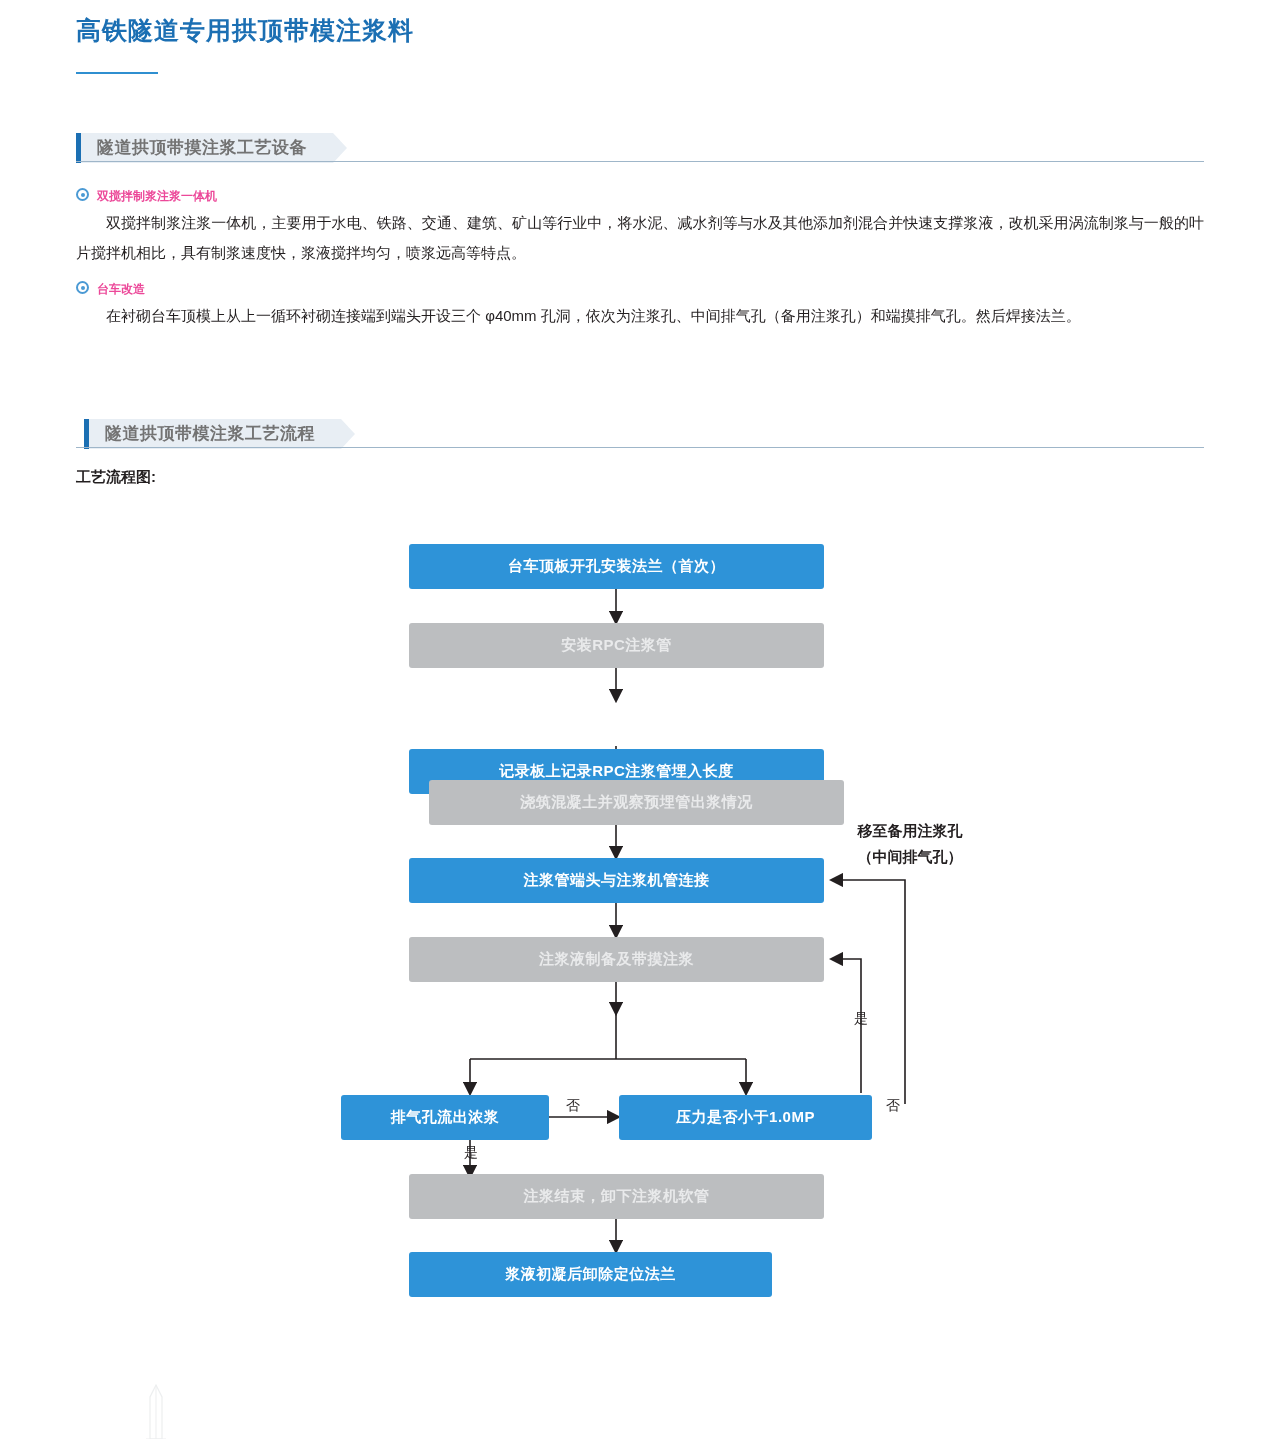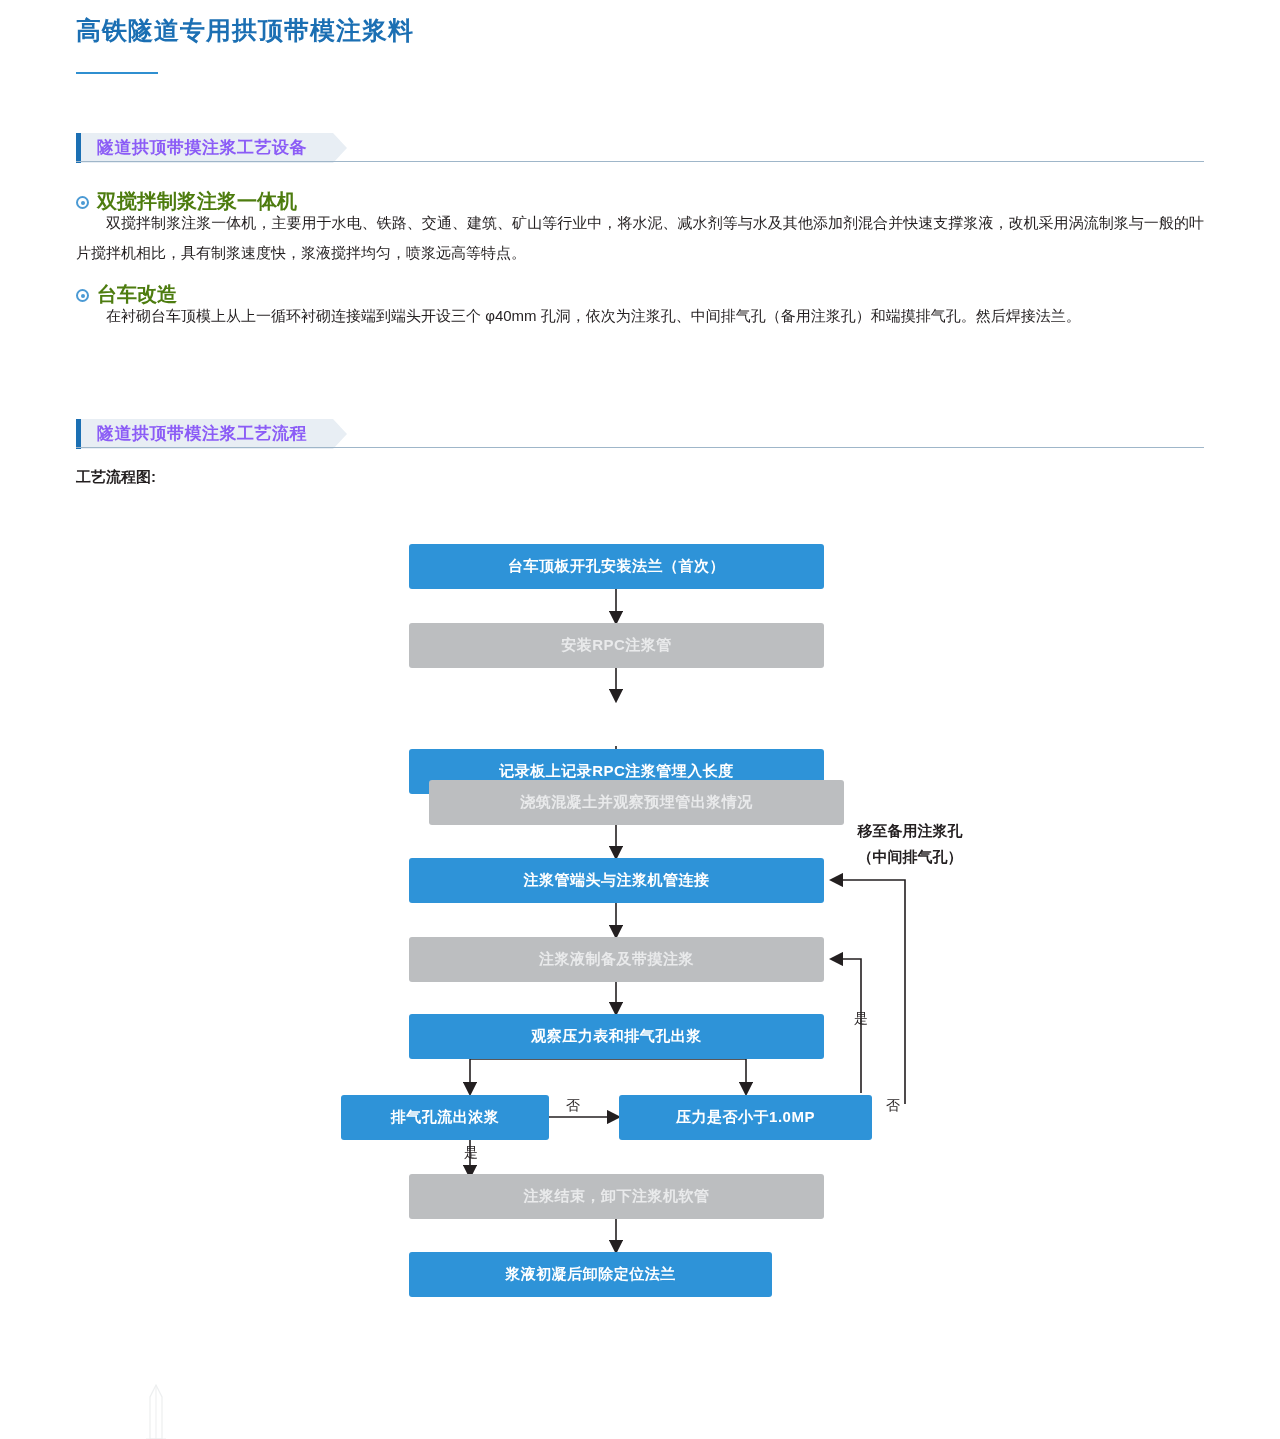--- a/index.html
+++ b/index.html
@@ -50,21 +50,21 @@
     position: relative;
     display: inline-block;
     height: 30px;
     background: #e8eef4;
     border-left: 5px solid #1b6fb3;
     padding: 0 26px 0 16px;
     box-sizing: border-box;
     line-height: 30px;
     font-size: 17px;
     font-weight: bold;
-    color: #8b5cf6;
+    color: #737373;
     letter-spacing: 0.5px;
   }
   .section-head .tag::after {
     content: "";
     position: absolute;
     right: -14px;
     top: 0;
     width: 0;
     height: 0;
     border-top: 15px solid transparent;
@@ -74,22 +74,22 @@
   .section-rule {
     position: absolute;
     height: 1px;
     background: #9fb6c9;
   }
 
   
   .bullet-row {
     position: absolute;
     left: 76px;
-    font-size: 20px;
-    color: #4d7c0f;
+    font-size: 12px;
+    color: #ec4899;
     font-weight: bold;
     text-align: right;
   }
   .bullet-mark {
     display: inline-block;
     width: 13px;
     height: 13px;
     border: 2px solid #4b9ad4;
     border-radius: 50%;
     position: relative;
@@ -196,21 +196,21 @@
   <div class="bullet-row" style="top:188px;">
     <span class="bullet-mark"></span><span>双搅拌制浆注浆一体机</span>
   </div>
   <div class="para" style="top:208px;">双搅拌制浆注浆一体机，主要用于水电、铁路、交通、建筑、矿山等行业中，将水泥、减水剂等与水及其他添加剂混合并快速支撑浆液，改机采用涡流制浆与一般的叶片搅拌机相比，具有制浆速度快，浆液搅拌均匀，喷浆远高等特点。</div>
 
   <div class="bullet-row" style="top:281px;">
     <span class="bullet-mark"></span><span>台车改造</span>
   </div>
   <div class="para" style="top:301px;">在衬砌台车顶模上从上一循环衬砌连接端到端头开设三个 φ40mm 孔洞，依次为注浆孔、中间排气孔（备用注浆孔）和端摸排气孔。然后焊接法兰。</div>
 
-  <div class="section-head" style="top:419px;">
+  <div class="section-head" style="top:419px;margin-left:8px;">
     <span class="tag">隧道拱顶带模注浆工艺流程</span>
   </div>
   <div class="section-rule" style="left:76px; top:447px; width:1128px;"></div>
 
   <div class="caption" style="top:468px;">工艺流程图:</div>
 
   <svg class="flow" viewBox="0 0 1280 1439">
     <defs>
       <marker id="arrow" markerWidth="9" markerHeight="9" refX="7" refY="4.5" orient="auto">
         <path d="M0,0 L9,4.5 L0,9 z" fill="#231f20"></path>
@@ -243,21 +243,20 @@
       <path d="M616,1013 L616,1059"></path>
     </g>
   </svg>
 
   <div class="node gray" style="left:409px; top:623px; width:415px; height:45px;">安装RPC注浆管</div>
   <div class="node blue" style="left:409px; top:544px; width:415px; height:45px;">台车顶板开孔安装法兰（首次）</div>
   <div class="node blue" style="left:409px; top:701px; width:415px; height:45px;margin-top:48px;">记录板上记录RPC注浆管埋入长度</div>
   <div class="node gray" style="left:409px; top:780px; width:415px; height:45px;margin-left:20px;">浇筑混凝土并观察预埋管出浆情况</div>
   <div class="node blue" style="left:409px; top:858px; width:415px; height:45px;">注浆管端头与注浆机管连接</div>
   <div class="node gray" style="left:409px; top:937px; width:415px; height:45px;">注浆液制备及带摸注浆</div>
-  <div class="node blue" style="left:409px; top:1014px; width:415px; height:45px;">观察压力表和排气孔出浆</div>
   <div class="node blue" style="left:341px; top:1095px; width:208px; height:45px;">排气孔流出浓浆</div>
   <div class="node blue" style="left:619px; top:1095px; width:253px; height:45px;">压力是否小于1.0MP</div>
   <div class="node gray" style="left:409px; top:1174px; width:415px; height:45px;">注浆结束，卸下注浆机软管</div>
   <div class="node blue" style="left:409px; top:1252px; width:363px; height:45px;">浆液初凝后卸除定位法兰</div>
 
   <div class="edge-label" style="left:566px; top:1097px;">否</div>
   <div class="edge-label" style="left:464px; top:1144px;">是</div>
   <div class="edge-label" style="left:854px; top:1010px;">是</div>
   <div class="edge-label" style="left:886px; top:1097px;">否</div>
 

